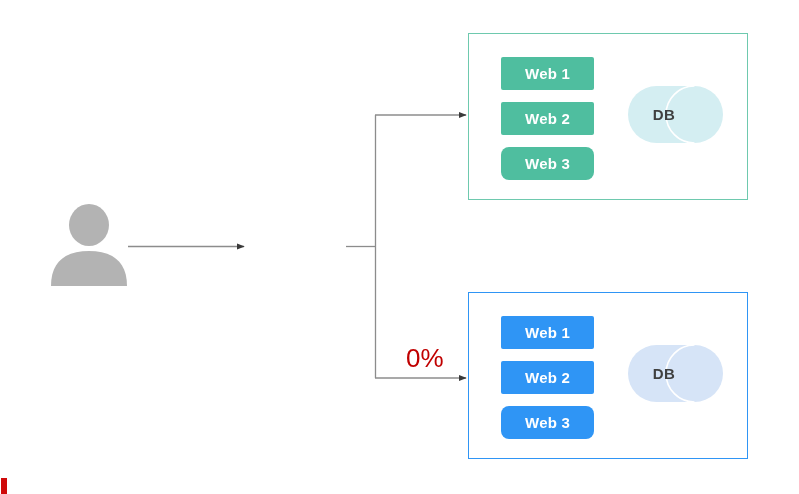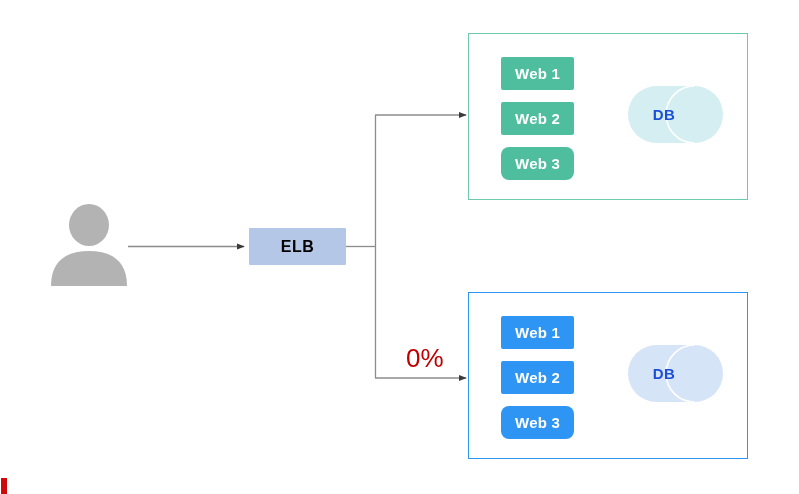--- a/index.html
+++ b/index.html
@@ -63,21 +63,21 @@
     left: 468px;
     top: 292px;
     width: 280px;
     height: 167px;
     border: 1.6px solid #2f95f5;
   }
 
   
   .web-box {
     position: absolute;
-    width: 73px;
+    width: 93px;
     height: 33px;
     display: flex;
     align-items: center;
     justify-content: center;
     border-radius: 2px;
   }
   .web-box .node-label {
     font-size: 15px;
     font-weight: bold;
     color: #ffffff;
@@ -101,21 +101,21 @@
     position: absolute;
     left: 0;
     top: 0;
     width: 72px;
     height: 57px;
     display: flex;
     align-items: center;
     justify-content: center;
     font-size: 15px;
     font-weight: bold;
-    color: #1d4ed8;
+    color: #404040;
     letter-spacing: 0.3px;
   }
 
   
   .pct-label {
     position: absolute;
     color: #c00000;
     font-size: 26px;
     line-height: 1;
     white-space: nowrap;
@@ -153,23 +153,20 @@
     <line x1="375" y1="115" x2="466" y2="115" stroke="#8c8c8c" stroke-width="1.3" marker-end="url(#arrow-dark)"></line>
 
     <line x1="375" y1="378" x2="466" y2="378" stroke="#8c8c8c" stroke-width="1.3" marker-end="url(#arrow-dark)"></line>
   </svg>
 
   <svg id="user-avatar" class="abs" viewBox="0 0 82 82" xmlns="http://www.w3.org/2000/svg">
     <ellipse cx="41" cy="21" rx="20" ry="21" fill="#b3b3b3"></ellipse>
     <path d="M 3 82 C 3 58 17 47 41 47 C 65 47 79 58 79 82 Z" fill="#b3b3b3"></path>
   </svg>
 
-  <div id="elb-node" class="abs">
-    <span class="node-label">ELB</span>
-  </div>
 
   <div id="pct-bottom" class="pct-label">0%</div>
 
   <div id="group-green" class="abs group-box">
     <div class="web-box web-green web-slot-0">
       <span class="node-label">Web 1</span>
     </div>
     <div class="web-box web-green web-slot-1">
       <span class="node-label">Web 2</span>
     </div>

